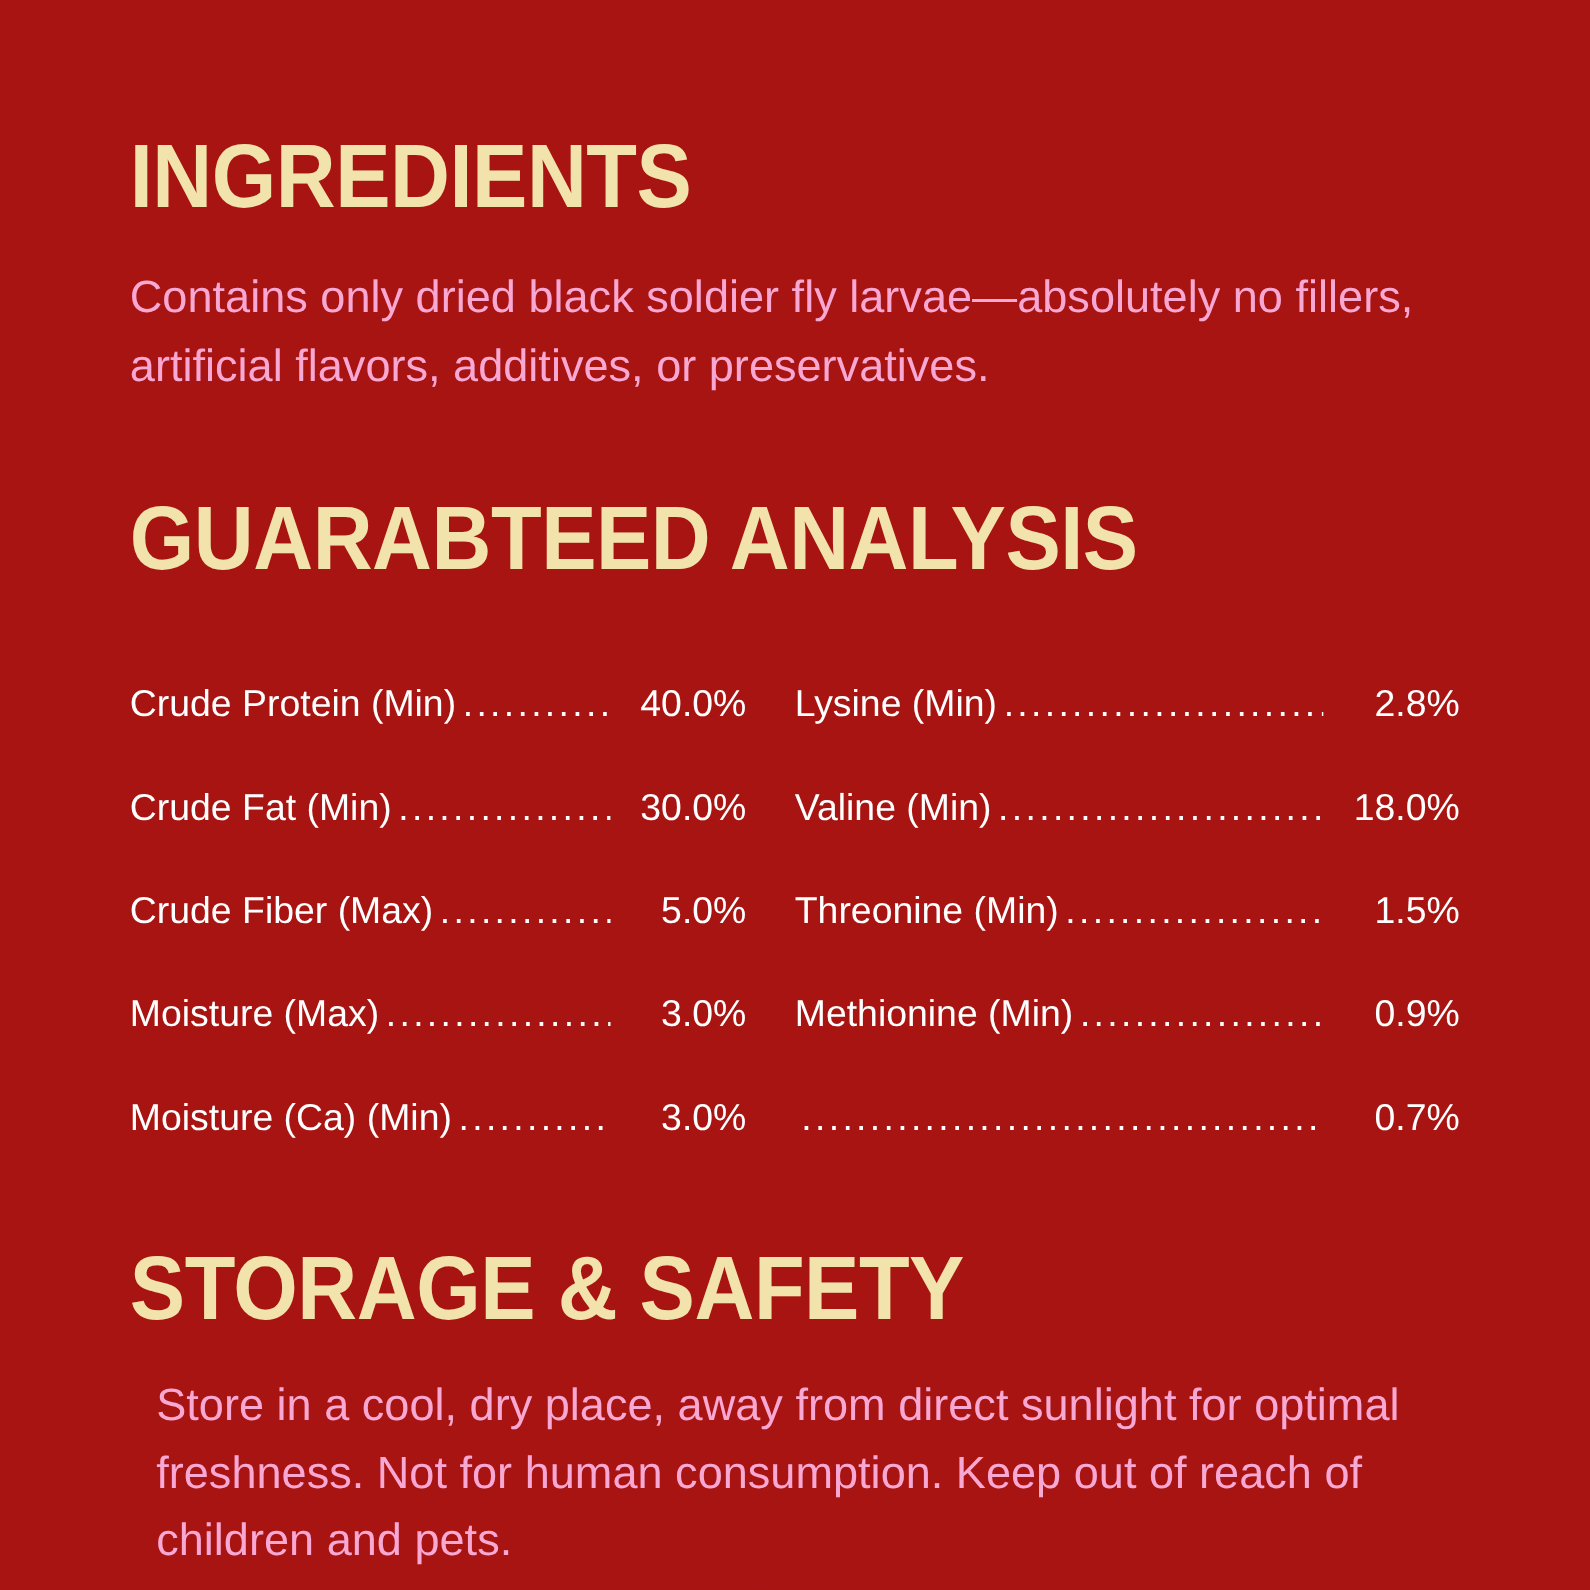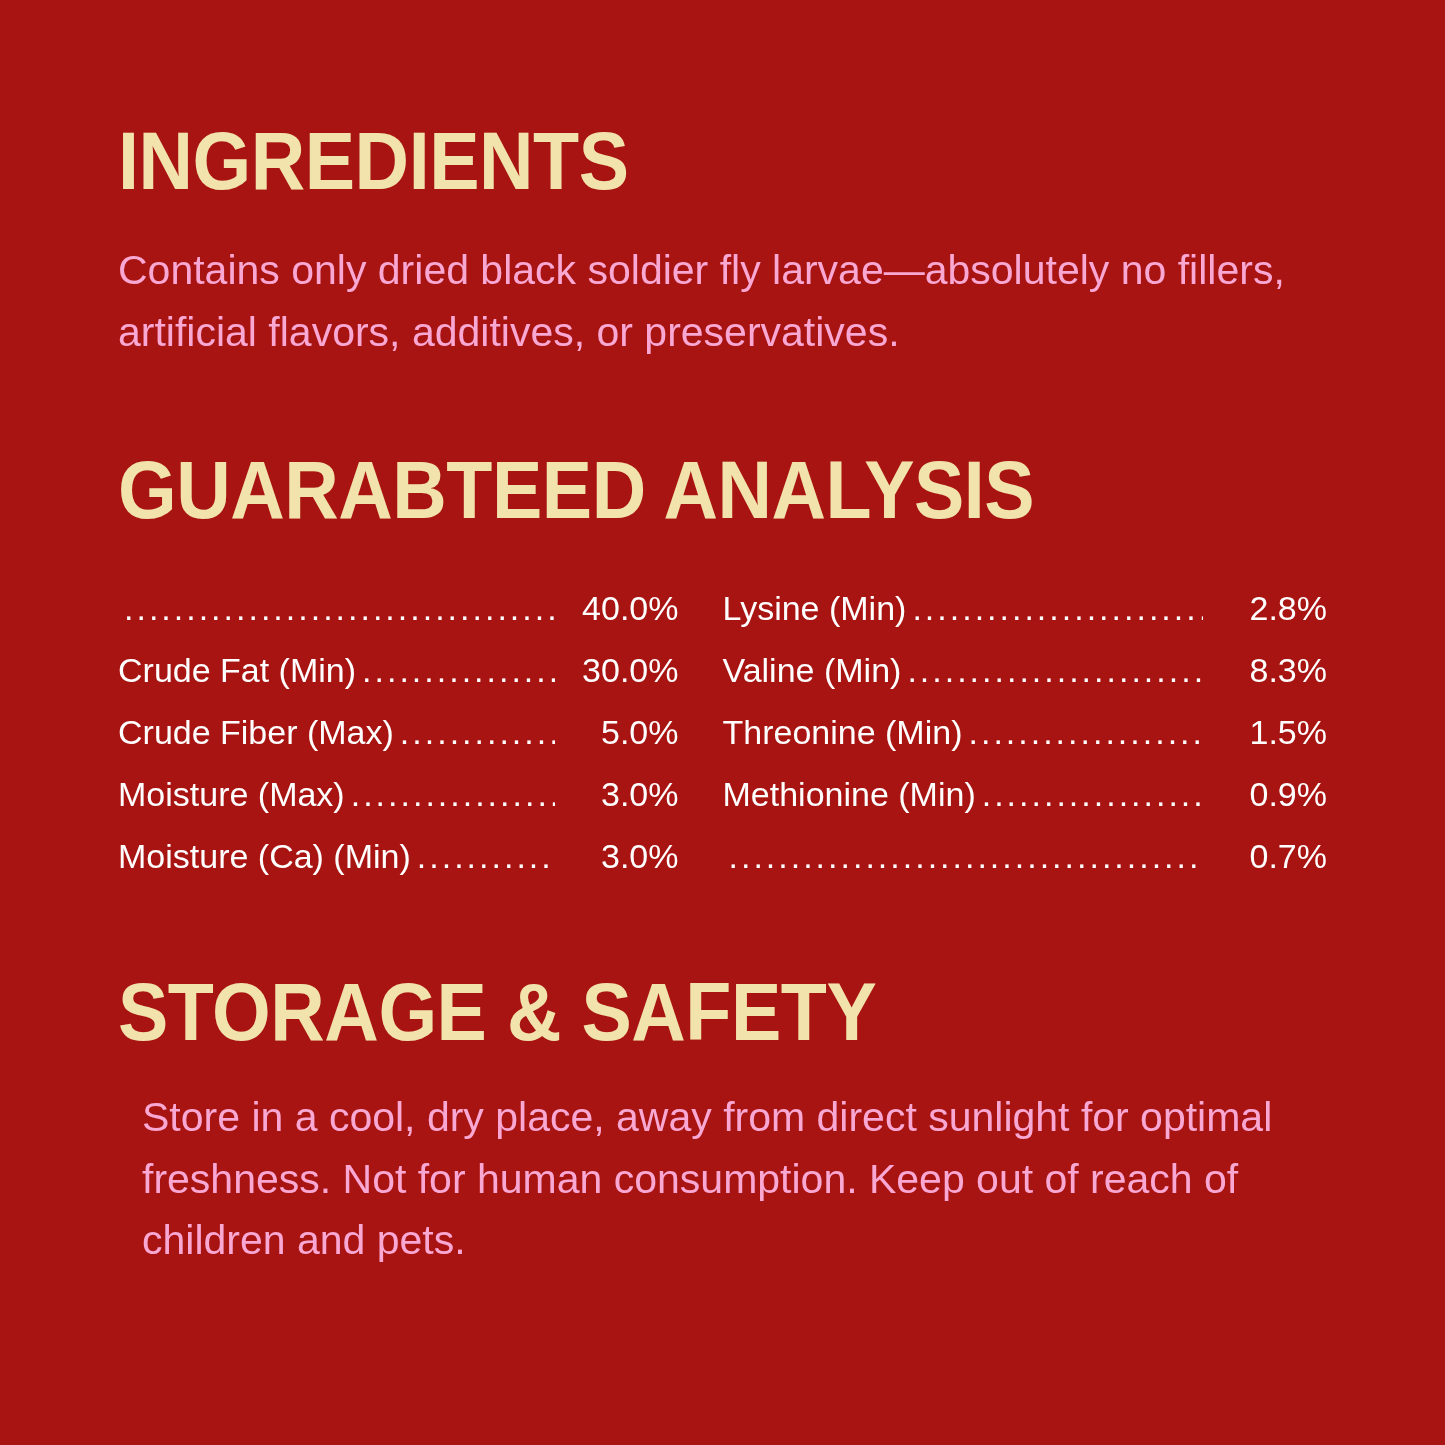--- a/index.html
+++ b/index.html
@@ -81,20 +81,21 @@
     overflow: hidden;
     white-space: nowrap;
     margin: 0 6px;
     letter-spacing: 3px;
     color: #FFFFFF;
   }
   .analysis-value {
     flex: 0 0 auto;
     text-align: right;
     min-width: 118px;
+    margin-top: 32px;
   }
   #storage-body {
     max-width: 1220px;
     margin-left: 24px;
   }
 </style>
 </head>
 <body>
 
 <div class="page">
@@ -103,20 +104,21 @@
 
   <p class="body-text" id="ingredients-body">Contains only dried black soldier fly larvae—absolutely no fillers, artificial flavors, additives, or preservatives.</p>
 
   <h1 class="section-title" id="analysis-title">GUARABTEED ANALYSIS</h1>
 
   <div class="analysis-grid">
 
     <div class="analysis-col left">
 
       <div class="analysis-row">
+        <span class="analysis-label">Crude Protein (Min)</span>
         <span class="analysis-dots">........................................................</span>
         <span class="analysis-value">40.0%</span>
       </div>
 
       <div class="analysis-row">
         <span class="analysis-label">Crude Fat (Min)</span>
         <span class="analysis-dots">........................................................</span>
         <span class="analysis-value">30.0%</span>
       </div>
 
@@ -144,21 +146,21 @@
 
       <div class="analysis-row">
         <span class="analysis-label">Lysine (Min)</span>
         <span class="analysis-dots">........................................................</span>
         <span class="analysis-value">2.8%</span>
       </div>
 
       <div class="analysis-row">
         <span class="analysis-label">Valine (Min)</span>
         <span class="analysis-dots">........................................................</span>
-        <span class="analysis-value">8.3%</span>
+        <span class="analysis-value">18.0%</span>
       </div>
 
       <div class="analysis-row">
         <span class="analysis-label">Threonine (Min)</span>
         <span class="analysis-dots">........................................................</span>
         <span class="analysis-value">1.5%</span>
       </div>
 
       <div class="analysis-row">
         <span class="analysis-label">Methionine (Min)</span>

